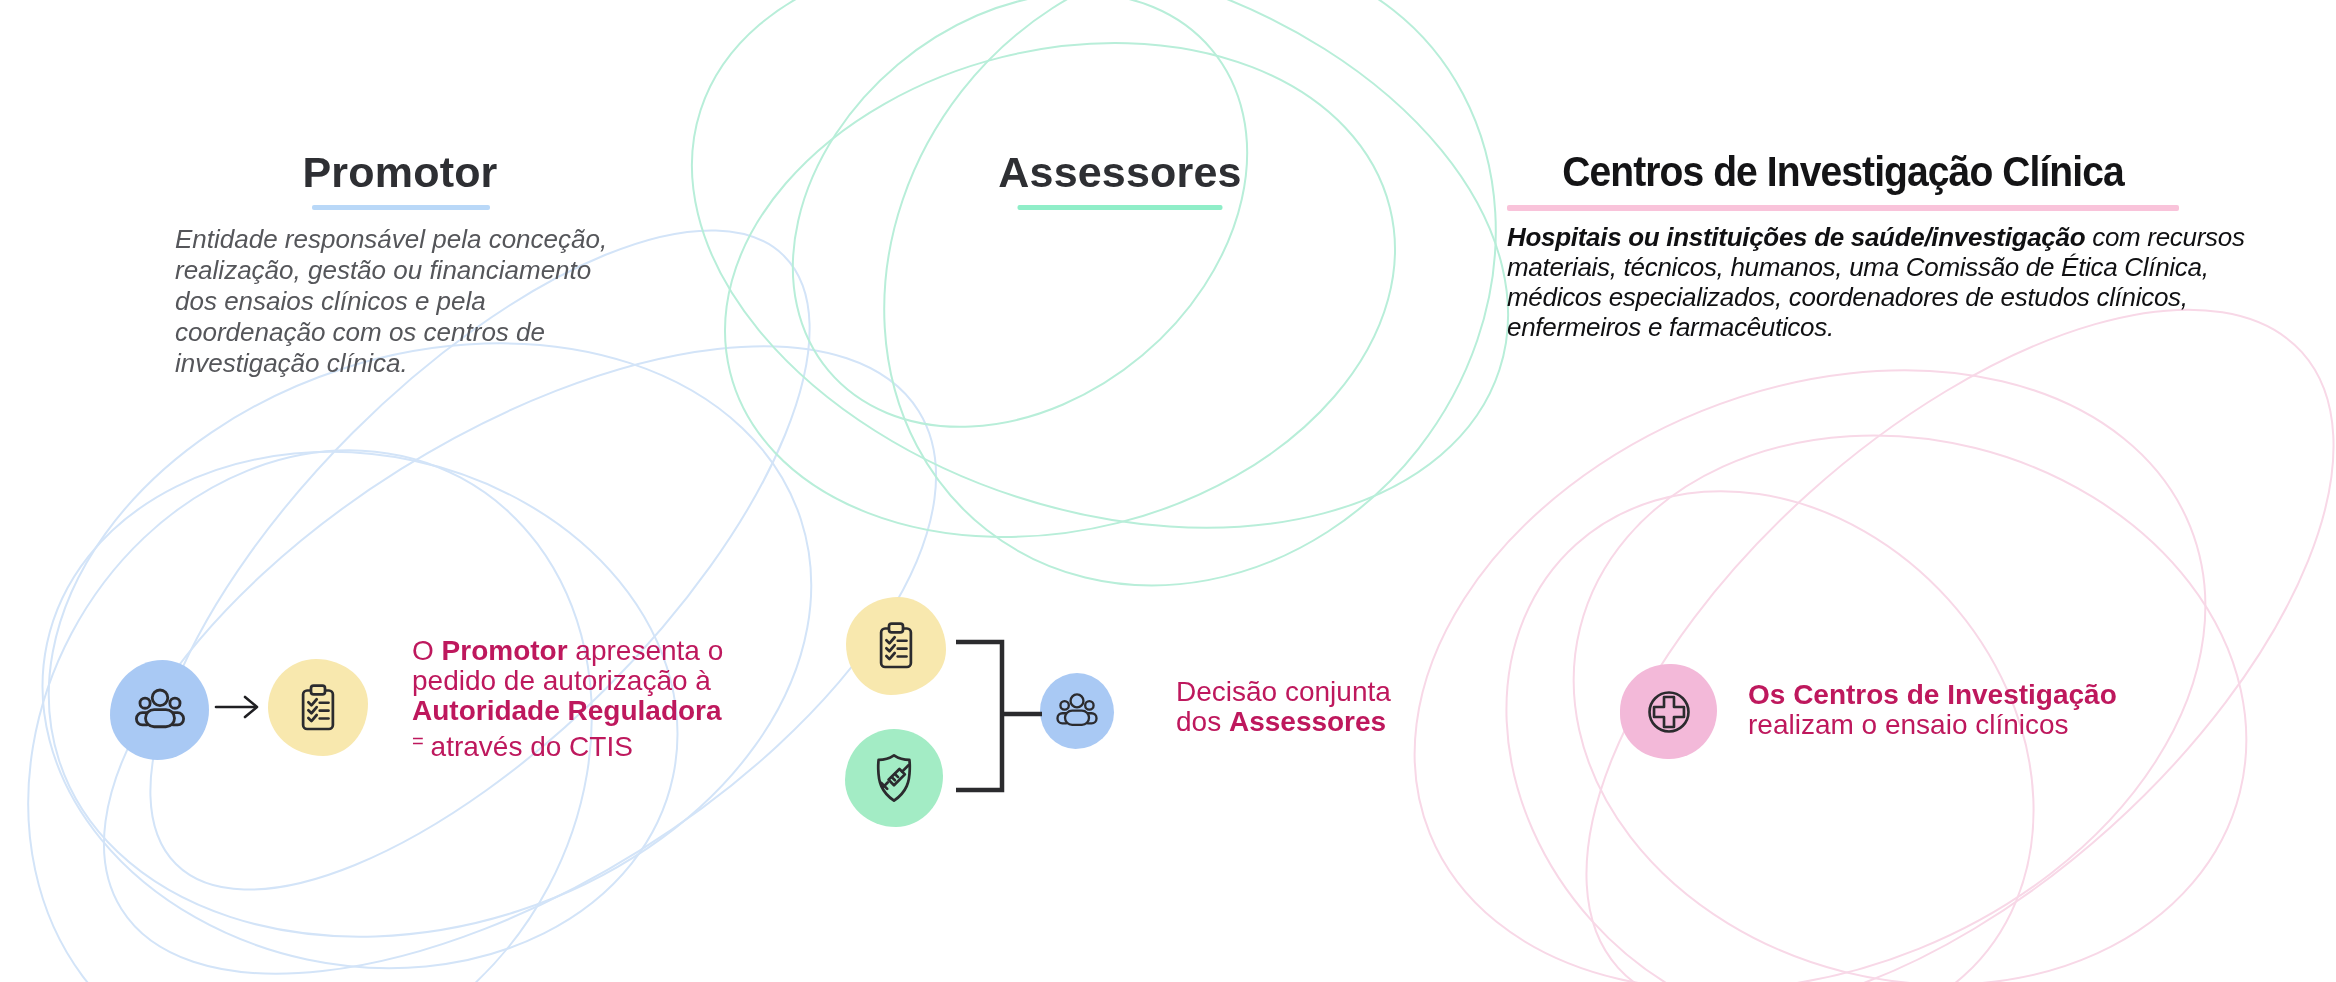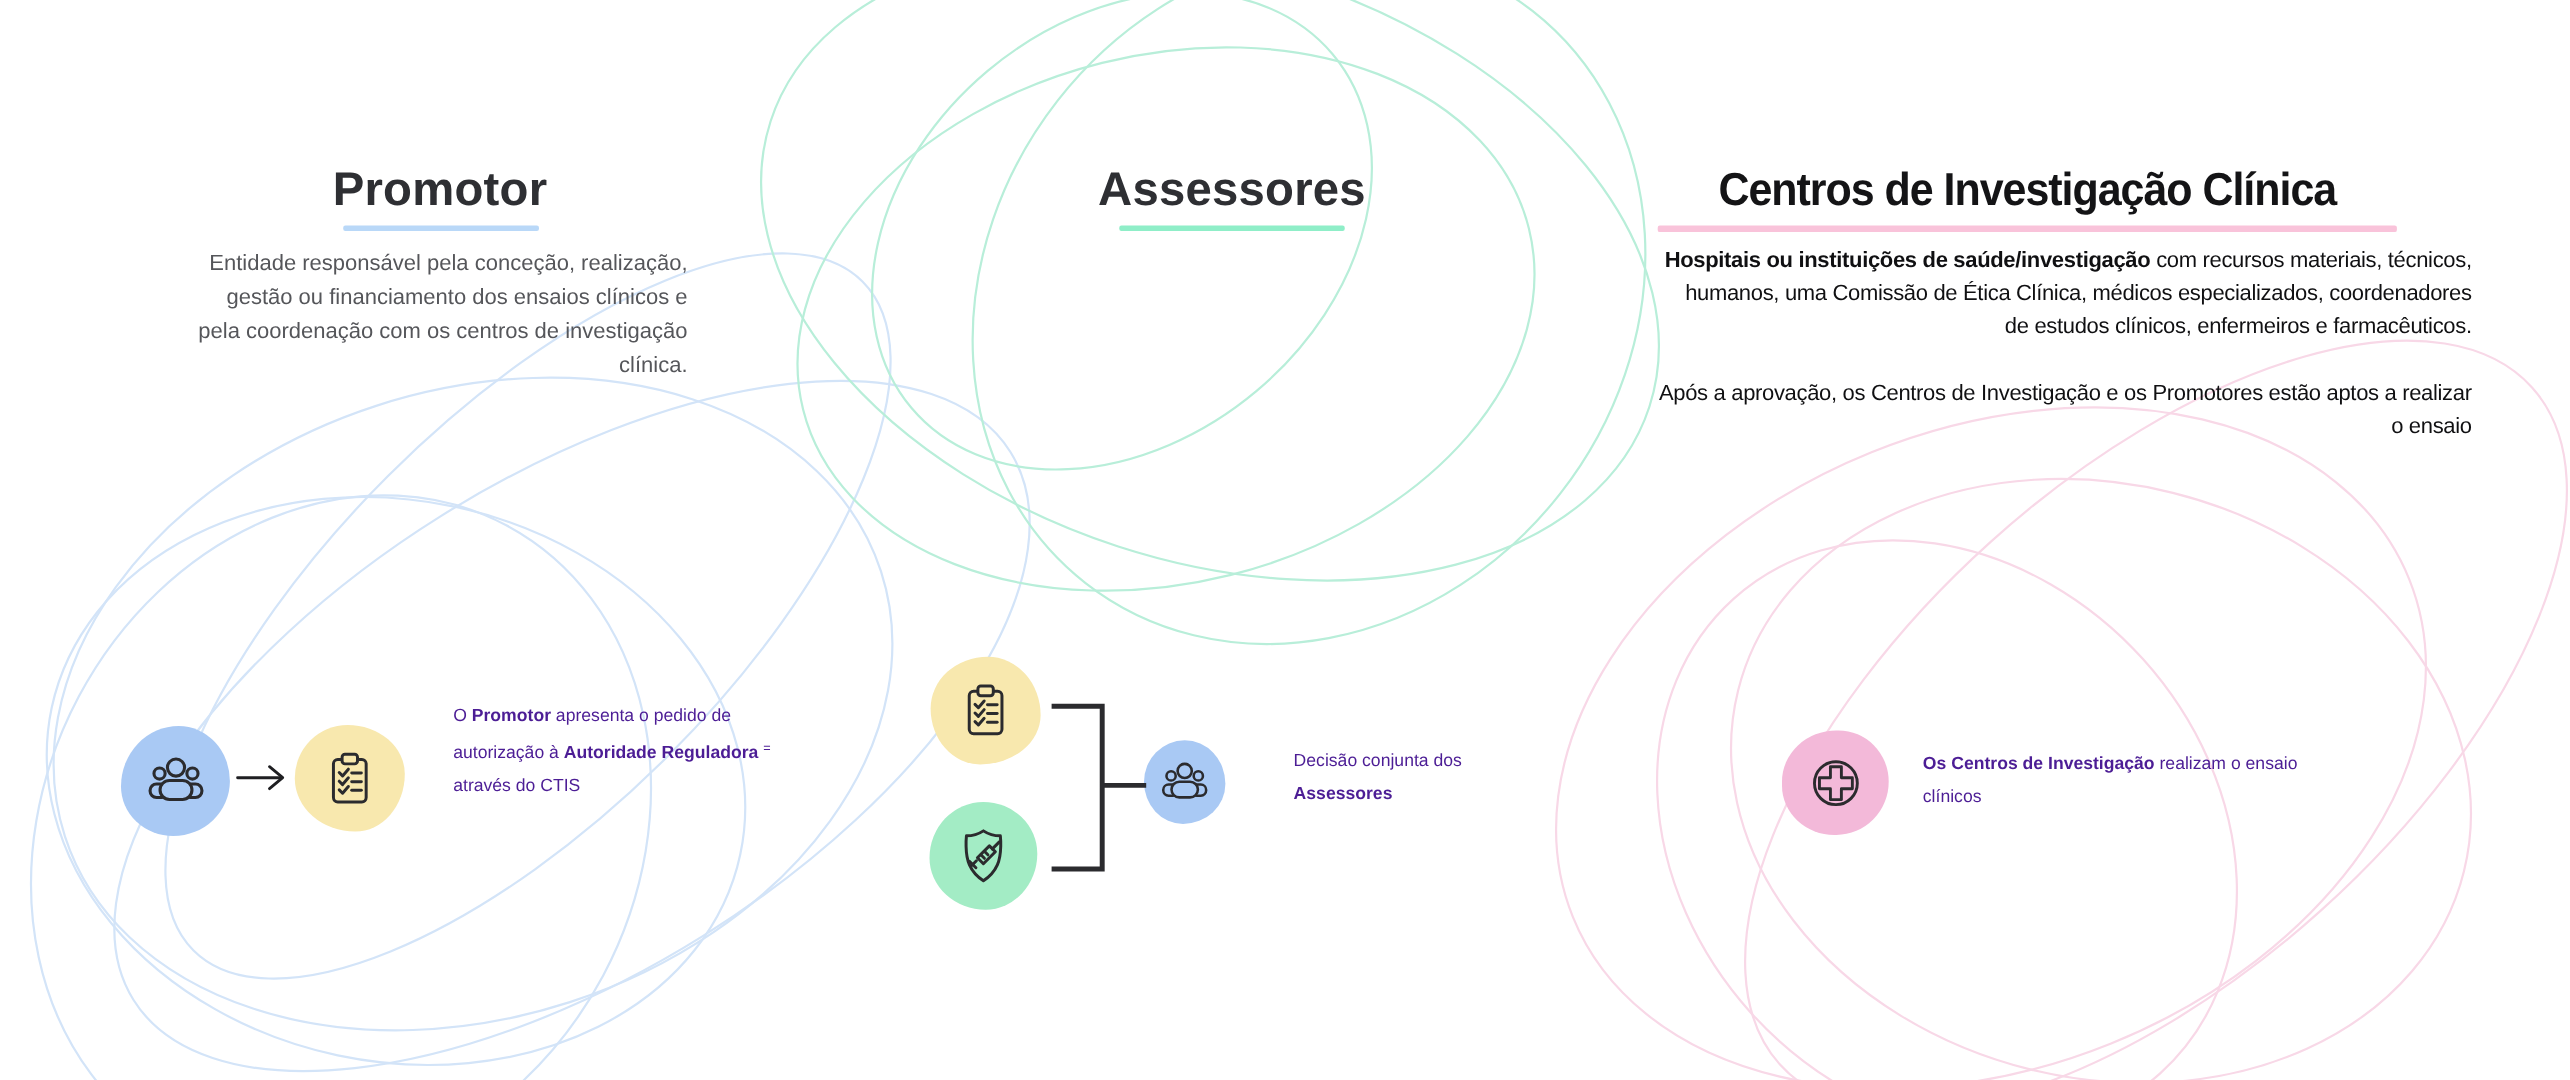--- a/index.html
+++ b/index.html
@@ -15,29 +15,29 @@
   .col-title{
     position:absolute;transform:translateX(-50%);
     font-size:43px;font-weight:700;color:#2e2f33;
     white-space:nowrap;letter-spacing:.2px;text-align:center;
   }
   .col-title.condensed{
     transform:translateX(-50%) scaleX(.93);
     font-size:42px;letter-spacing:-1px;color:#141416;
   }
   .underline{position:absolute;transform:translateX(-50%);height:5px;border-radius:2px;}
-  .col-body{position:absolute;text-align:right;font-size:20px;line-height:31px;color:#17181a;}
+  .col-body{position:absolute;text-align:left;font-size:26px;line-height:31px;color:#17181a;font-style:italic;}
   .col-body.gray{color:#55565a;}
   .col-body.condensed{letter-spacing:-.3px;line-height:30px;color:#101012;}
   .col-body p{margin:0;}
   .col-body p + p{margin-top:31px;}
 
   .blob{position:absolute;display:flex;align-items:center;justify-content:center;}
   .blob svg{display:block;}
-  .caption{position:absolute;font-size:16px;line-height:30px;color:#4c1d95;text-align:left;}
+  .caption{position:absolute;font-size:28px;line-height:30px;color:#be185d;text-align:left;}
   .sup{font-size:.72em;vertical-align:.42em;letter-spacing:-1px;}
   .icon-stroke{stroke:#2b2b2e;fill:none;stroke-linecap:round;stroke-linejoin:round;}
 </style>
 </head>
 <body>
 
 <svg class="deco" width="2336" height="982" viewBox="0 0 2336 982">
   <g fill="none" stroke="#d3e4f8" stroke-width="2">
     <ellipse cx="430" cy="640" rx="390" ry="285" transform="rotate(-18 430 640)"></ellipse>
     <ellipse cx="360" cy="710" rx="320" ry="255" transform="rotate(12 360 710)"></ellipse>
@@ -72,21 +72,20 @@
   <div class="underline" style="left: 1120px; top: 205px; width: 205px; background: rgb(143, 238, 200);"></div>
   <div class="col-body" style="left:870px;top:224px;width:500px;">
   </div>
 </div>
 
 <div class="layer">
   <div class="col-title condensed" style="left:1843px;top:148px;">Centros de Investigação Clínica</div>
   <div class="underline" style="left: 1843px; top: 205px; width: 672px; height: 6px; background: rgb(249, 195, 218);"></div>
   <div class="col-body condensed" style="left:1507px;top:222px;width:740px;">
     <p><span style="font-weight: 700;">Hospitais ou instituições de saúde/investigação</span><span> com recursos materiais, técnicos, humanos, uma Comissão de Ética Clínica, médicos especializados, coordenadores de estudos clínicos, enfermeiros e farmacêuticos.</span></p>
-    <p><span>Após a aprovação, os Centros de Investigação e os Promotores estão aptos a realizar o ensaio</span></p>
   </div>
 </div>
 
 <div class="layer">
   <div class="blob" style="left:110px;top:660px;width:99px;height:100px;background:#a9c9f4;--blob:#a9c9f4;border-radius:53% 47% 52% 48% / 55% 50% 50% 45%;">
     <svg width="58" height="58" viewBox="0 0 64 64">
       <g class="icon-stroke" stroke-width="3.1">
         <circle cx="15.5" cy="24.5" r="5.6" fill="#a9c9f4"></circle>
         <circle cx="48.5" cy="24.5" r="5.6" fill="#a9c9f4"></circle>
         <rect x="6" y="35" width="18" height="13.5" rx="6.5" fill="#a9c9f4"></rect>

